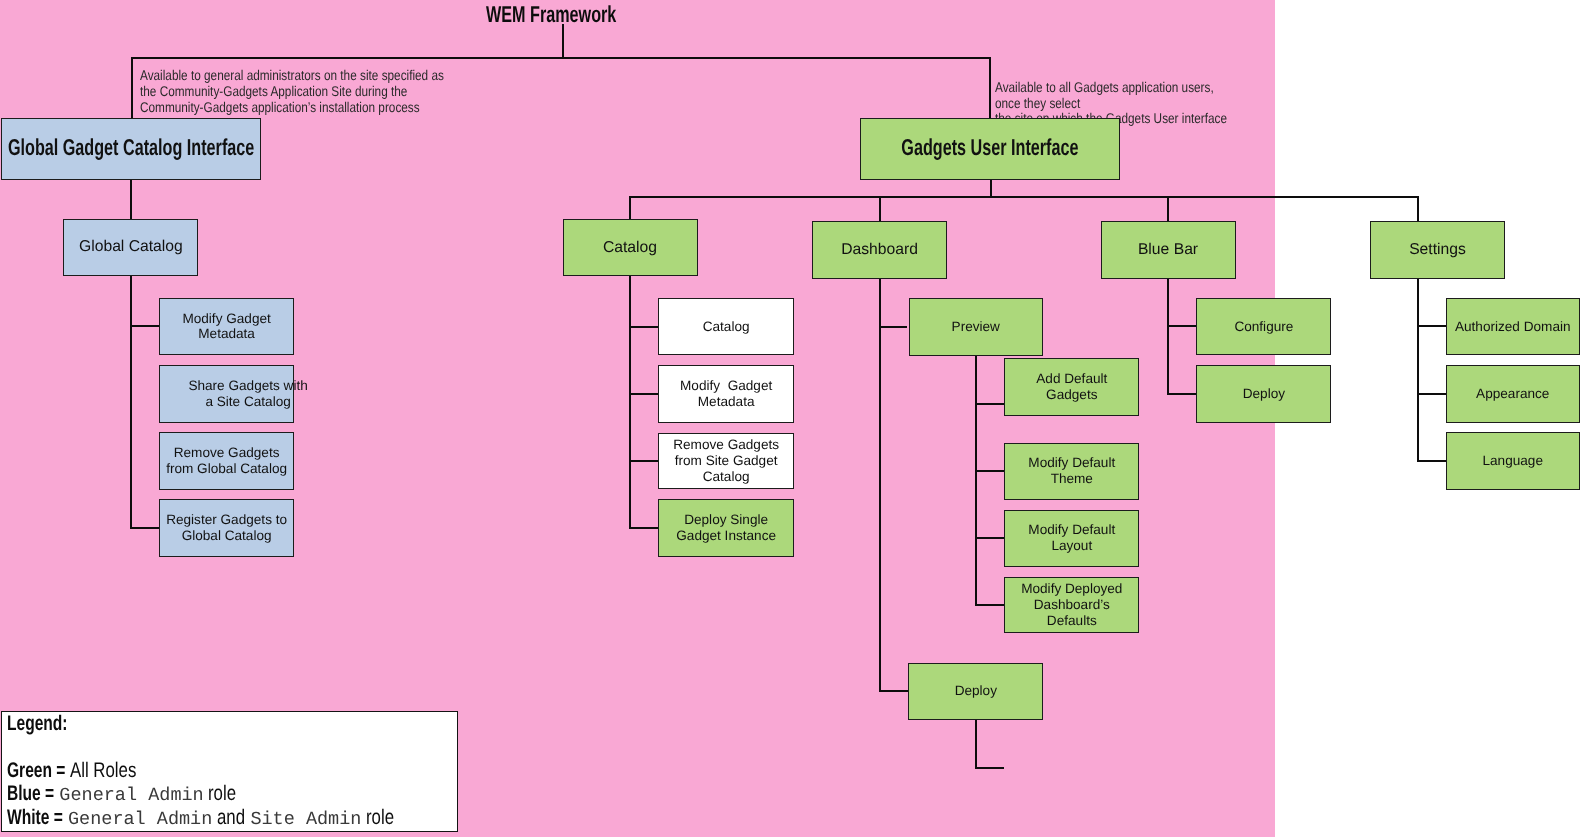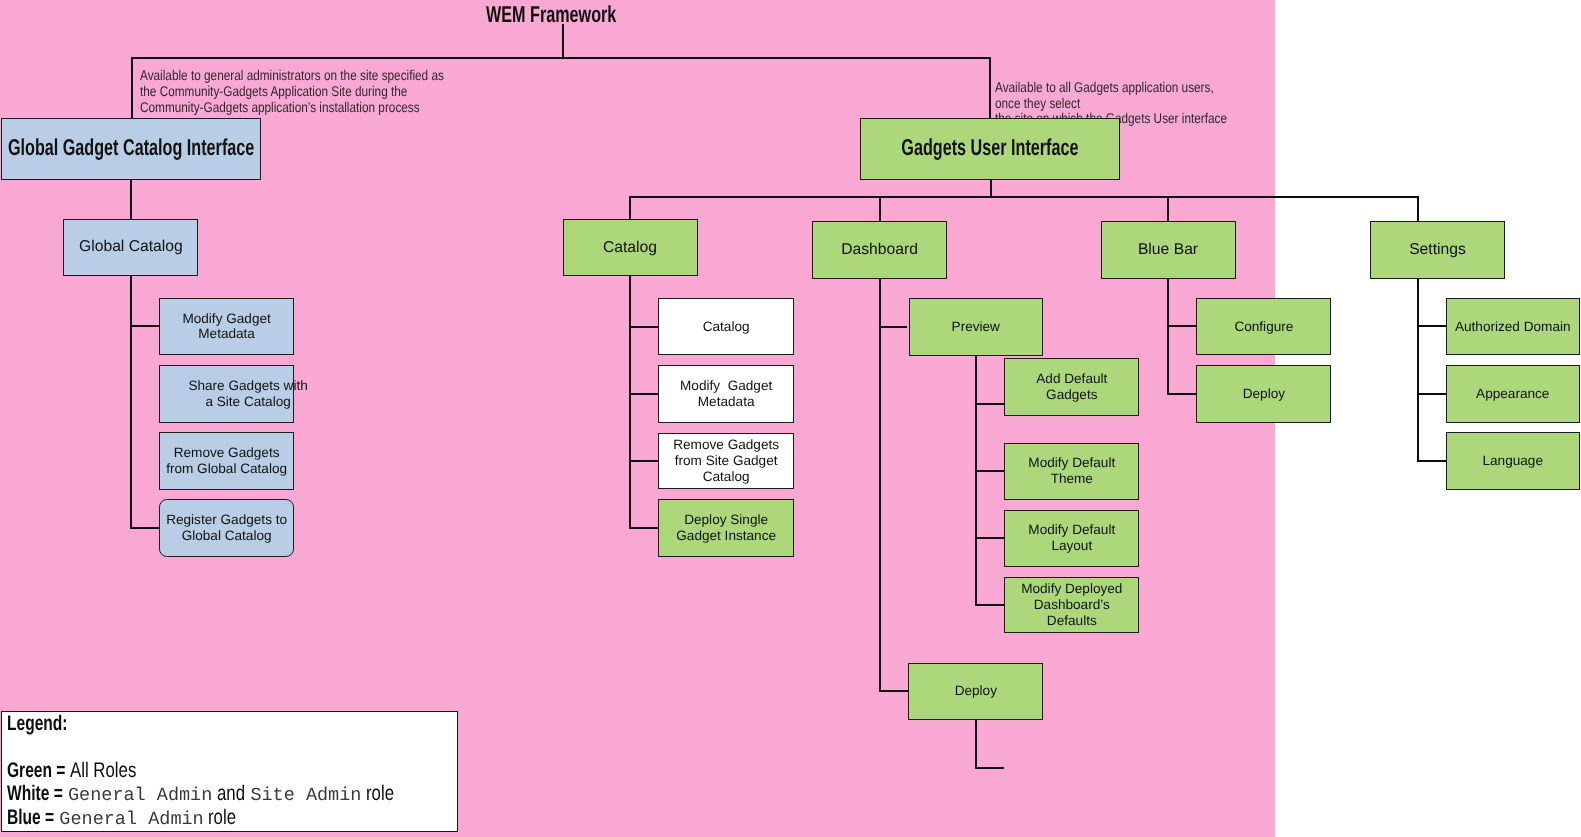--- a/index.html
+++ b/index.html
@@ -81,21 +81,21 @@
 Metadata</span>
     </div>
     <div class="node blue lvl3" style="left: 158.8px; top: 365.2px; width: 135.6px; height: 57.6px; border-color: rgb(28, 28, 28); color: rgb(17, 17, 17);">
       <span style="white-space: pre; margin-left: 43px;">Share Gadgets with
 a Site Catalog</span>
     </div>
     <div class="node blue lvl3" style="left: 158.8px; top: 432.3px; width: 135.6px; height: 57.6px; border-color: rgb(28, 28, 28); color: rgb(17, 17, 17);">
       <span style="white-space: pre;">Remove Gadgets
 from Global Catalog</span>
     </div>
-    <div class="node blue lvl3" style="left: 158.8px; top: 499.1px; width: 135.6px; height: 57.6px; border-color: rgb(28, 28, 28); color: rgb(17, 17, 17); border-radius: 8px;">
+    <div class="node blue lvl3" style="left: 158.8px; top: 499.1px; width: 135.6px; height: 57.6px; border-color: rgb(28, 28, 28); color: rgb(17, 17, 17);">
       <span style="white-space: pre;">Register Gadgets to
 Global Catalog</span>
     </div>
     <div class="ln" style="left: 130px; top: 325.4px; width: 29px; height: 2px; background: rgb(13, 13, 13);"></div>
     <div class="ln" style="left: 130px; top: 526.9px; width: 29px; height: 2px; background: rgb(13, 13, 13);"></div>
     <div class="ln" style="left: 990px; top: 180px; width: 2px; height: 17.5px; background: rgb(13, 13, 13);"></div>
     <div class="ln" style="left: 629.8px; top: 196.3px; width: 788.6px; height: 2px; background: rgb(13, 13, 13);"></div>
     <div class="ln" style="left: 629px; top: 196.3px; width: 2px; height: 22.5px; background: rgb(13, 13, 13);"></div>
     <div class="node green lvl2" style="left: 562.5px; top: 218.8px; width: 135px; height: 57.4px; border-color: rgb(28, 28, 28); color: rgb(17, 17, 17);">
       <span style="white-space: pre;">Catalog</span>
@@ -186,18 +186,18 @@
     <div class="ln" style="left: 1416.5px; top: 393.25px; width: 29.4px; height: 2px; background: rgb(13, 13, 13);"></div>
     <div class="node green lvl3" style="left: 1446px; top: 432.1px; width: 133.5px; height: 57.7px; border-color: rgb(28, 28, 28); color: rgb(17, 17, 17);">
       <span style="white-space: pre;">Language</span>
     </div>
     <div class="ln" style="left: 1416.5px; top: 459.95px; width: 29.4px; height: 2px; background: rgb(13, 13, 13);"></div>
     <div id="legend" style="left: 1px; top: 710.6px; width: 457.2px; height: 121.4px;">
       <div class="inner">
         <div class="lg-title"><span class="condb" style="width: 60.5686px;"><i>Legend:</i></span></div>
         <div class="lg-rows">
           <div class="lg-row"><span class="condb" style="width: 58.4325px;"><i>Green =</i></span><span class="cond" style="margin-left: 4px; width: 66.3858px;"><i>All Roles</i></span></div>
+          <div class="lg-row"><span class="condb" style="width: 47.1778px;"><i>Blue =</i></span><span class="mono" style="margin-left: 5px;">General Admin</span><span class="cond" style="margin-left: 4px; width: 28.0629px;"><i>role</i></span></div>
           <div class="lg-row"><span class="condb" style="width: 55.8141px;"><i>White =</i></span><span class="mono" style="margin-left: 5px;">General Admin</span><span class="cond" style="margin-left: 5px; width: 28.0753px;"><i>and</i></span><span class="mono" style="margin-left: 5px;">Site Admin</span><span class="cond" style="margin-left: 5px; width: 28.0629px;"><i>role</i></span></div>
-          <div class="lg-row"><span class="condb" style="width: 47.1778px;"><i>Blue =</i></span><span class="mono" style="margin-left: 5px;">General Admin</span><span class="cond" style="margin-left: 4px; width: 28.0629px;"><i>role</i></span></div>
         </div>
       </div>
     </div>
   </div>
 
 </body></html>

